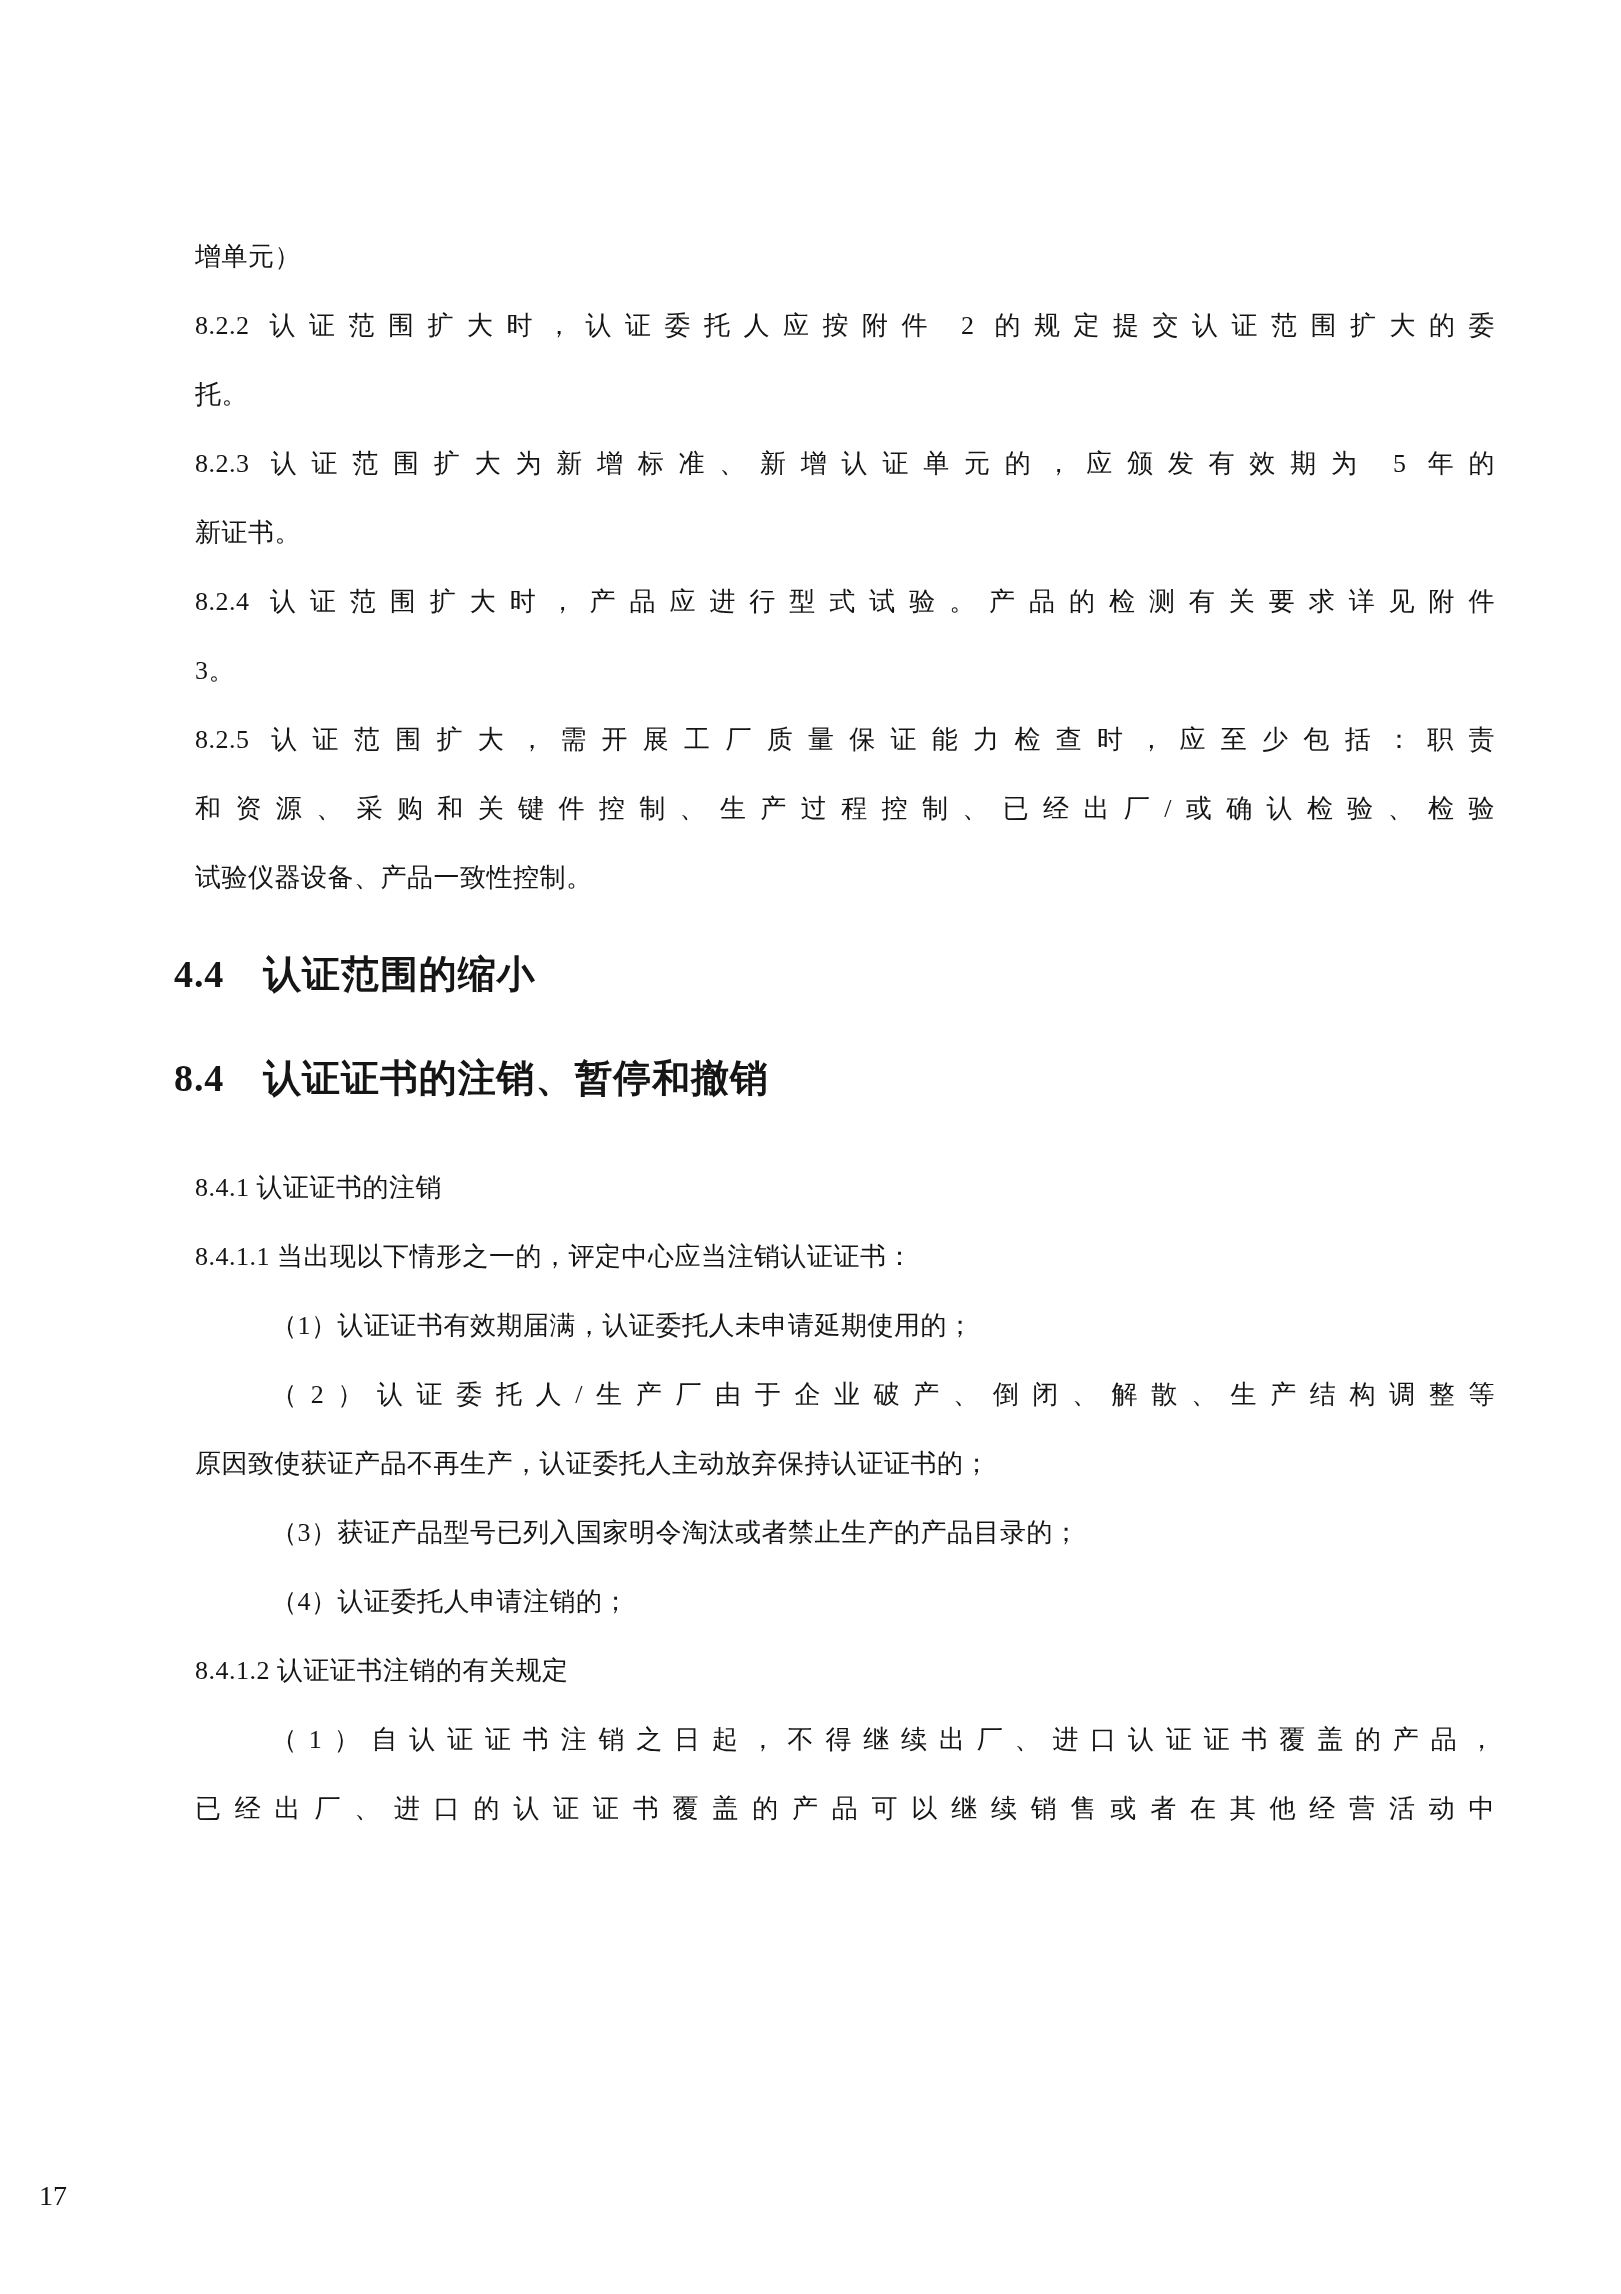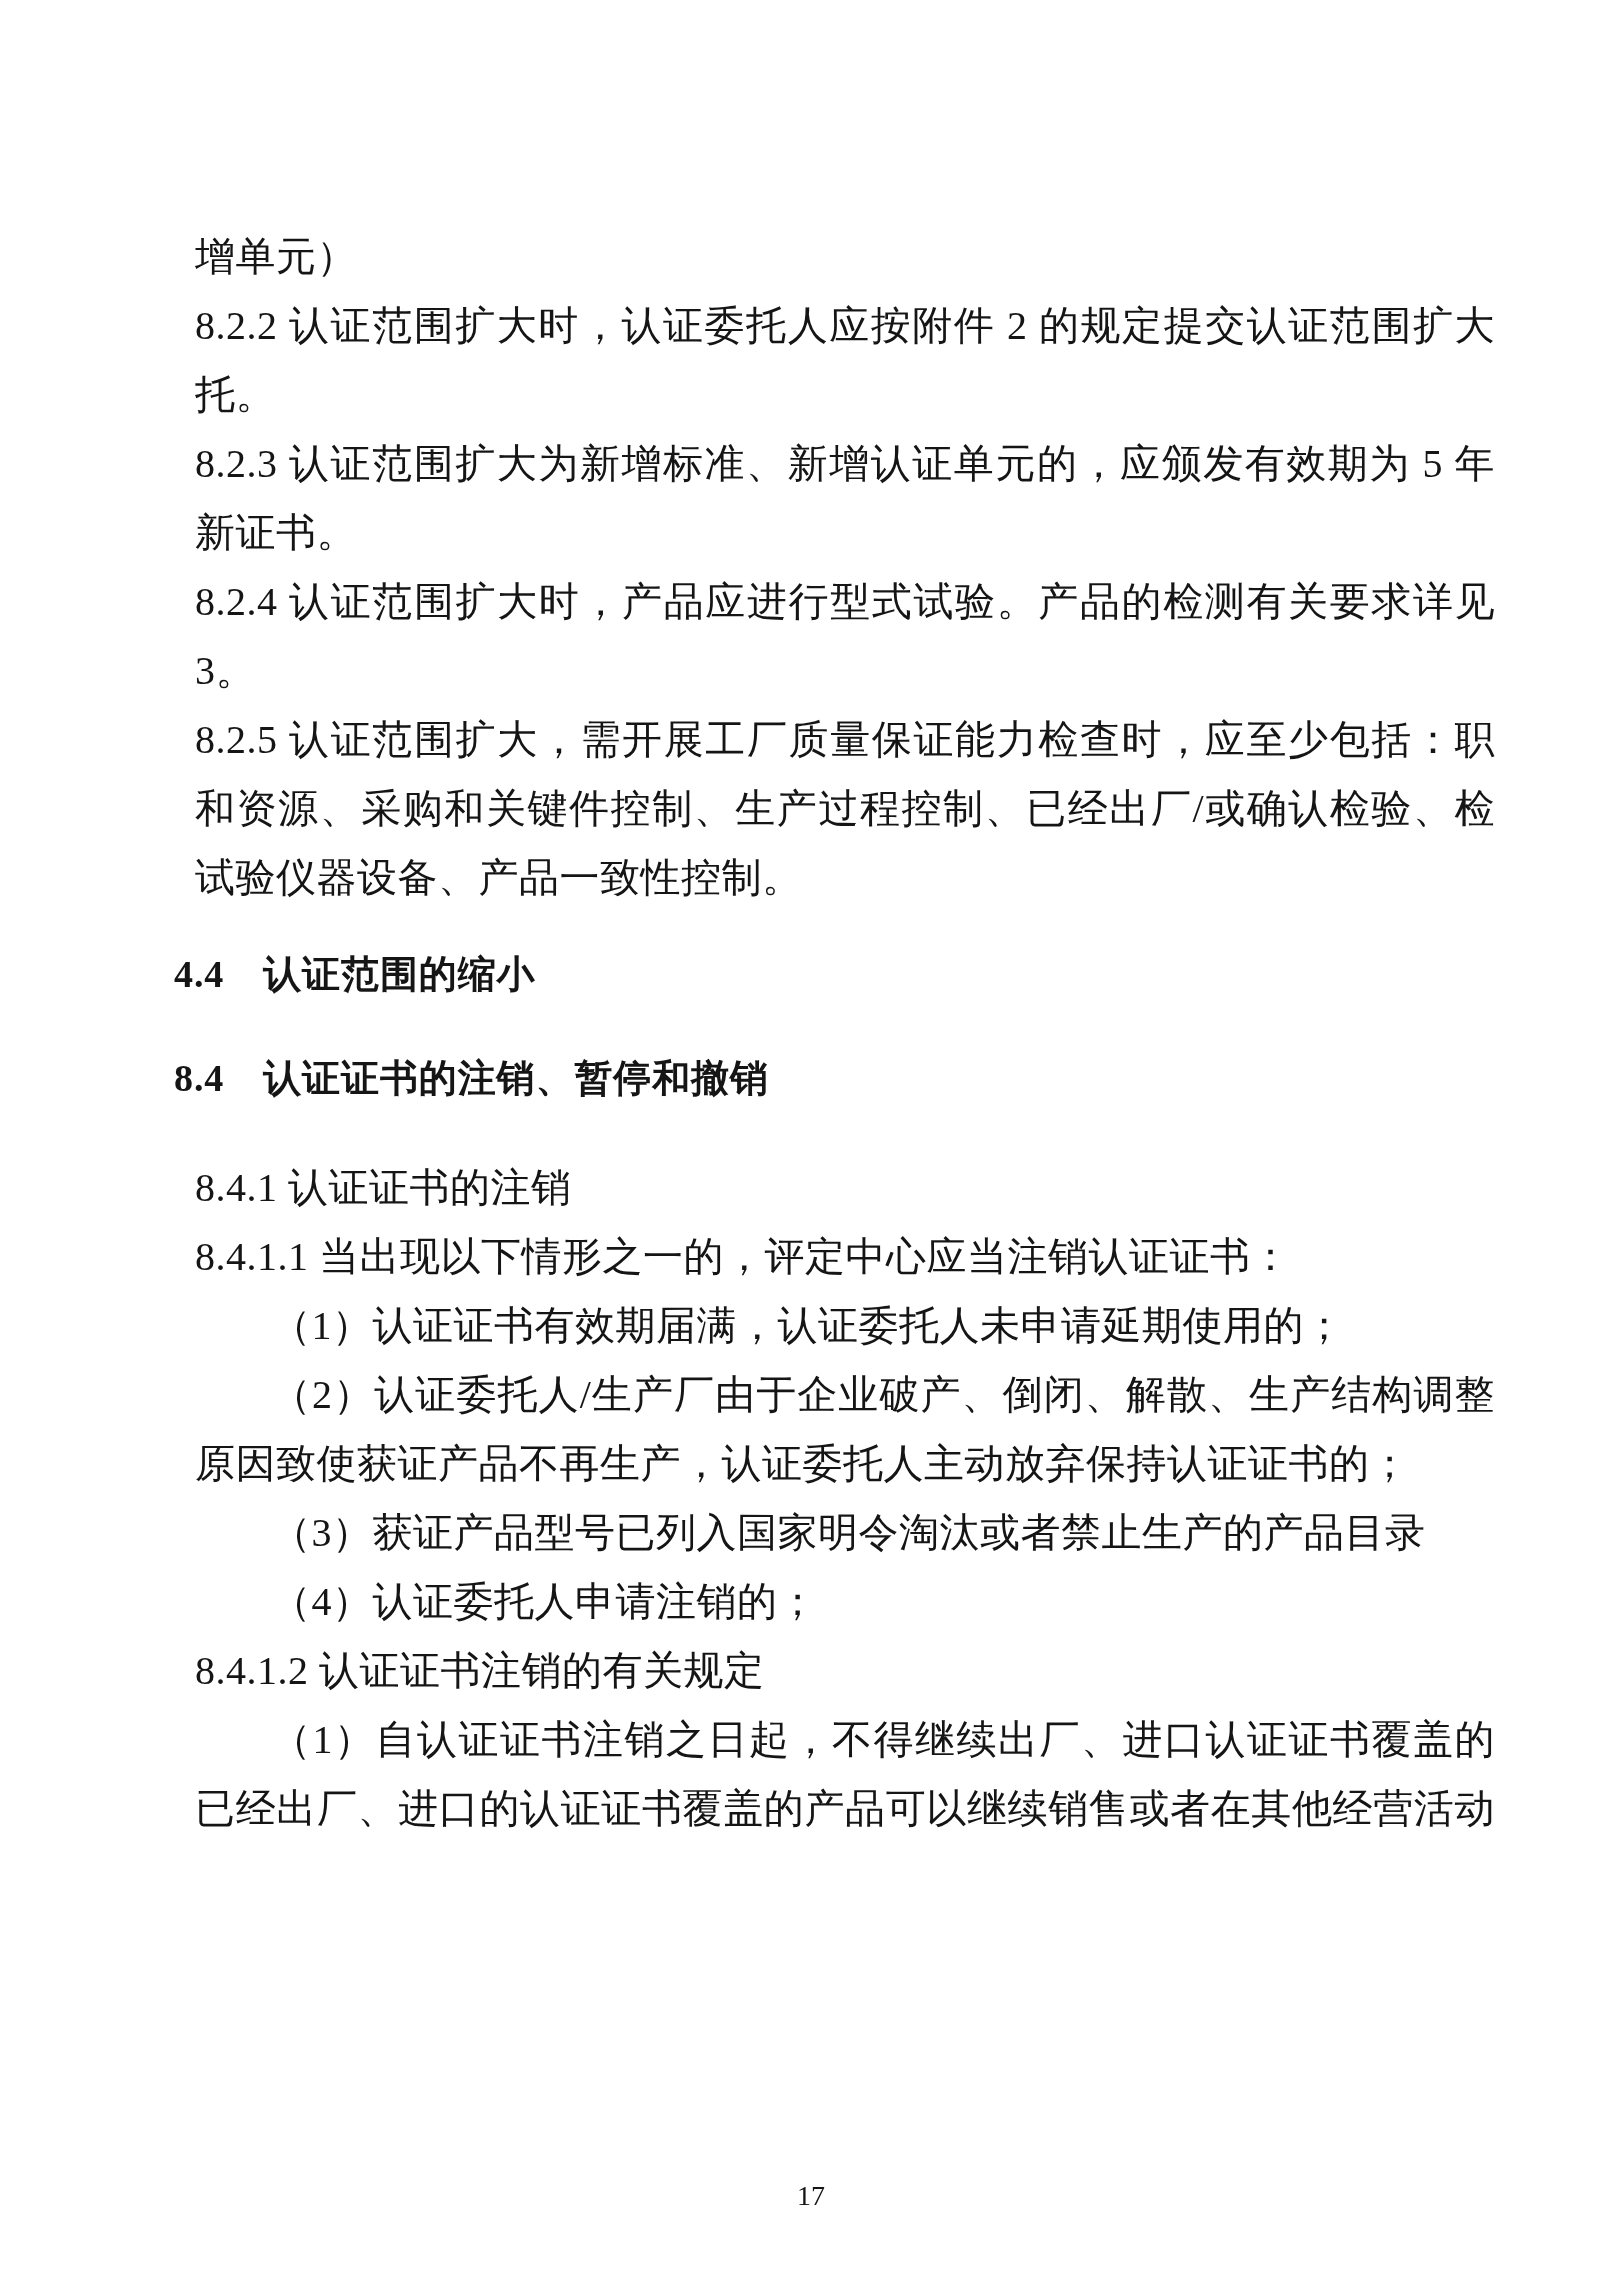--- a/index.html
+++ b/index.html
@@ -11,21 +11,21 @@
     overflow:hidden;
     font-family:"Liberation Serif","DejaVu Serif",serif;
     color:#151515;
   }
   .content{
     position:absolute;
     left:195px;top:222px;
     width:1300px;
   }
   .ln{
-    font-size:40px;
+    font-size:26px;
     line-height:69px;
     height:69px;
     letter-spacing:0.5px;
     white-space:normal;
     overflow:hidden;
     font-family:Liberation Serif, serif;
   }
   .jf{
     text-align:justify;
     text-align-last:justify;
@@ -42,24 +42,25 @@
     letter-spacing:0.9px;
     white-space:nowrap;
   }
   .heading .htitle{ margin-left:39px; }
   .mt-a{ margin-top:28px; }
   .mt-b{ margin-top:40px; }
   .mt-c{ margin-top:35px; }
   .pagenum{
     position:absolute;
     left:0;right:0;top:2178px;
-    text-align:center;
+    text-align:left;
     font-size:28px;
     line-height:36px;
     color:#151515;
+    padding-left:39px;
   }
 </style>
 </head>
 <body>
 
 <div class="page">
   <div class="content">
 
     <div>
       <div class="ln">增单元）</div>

